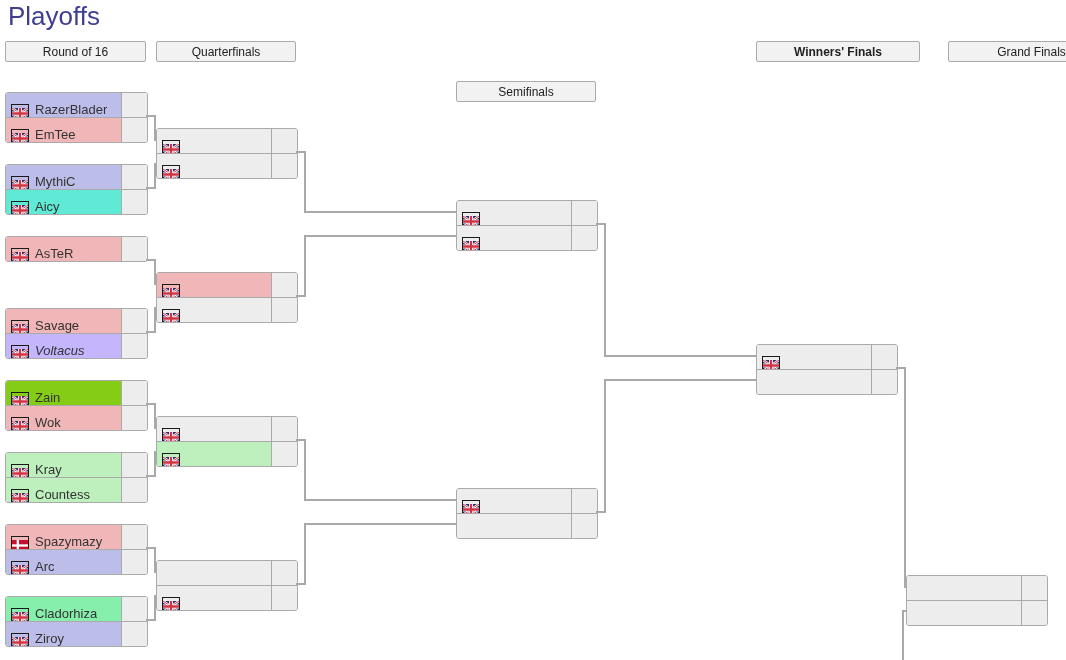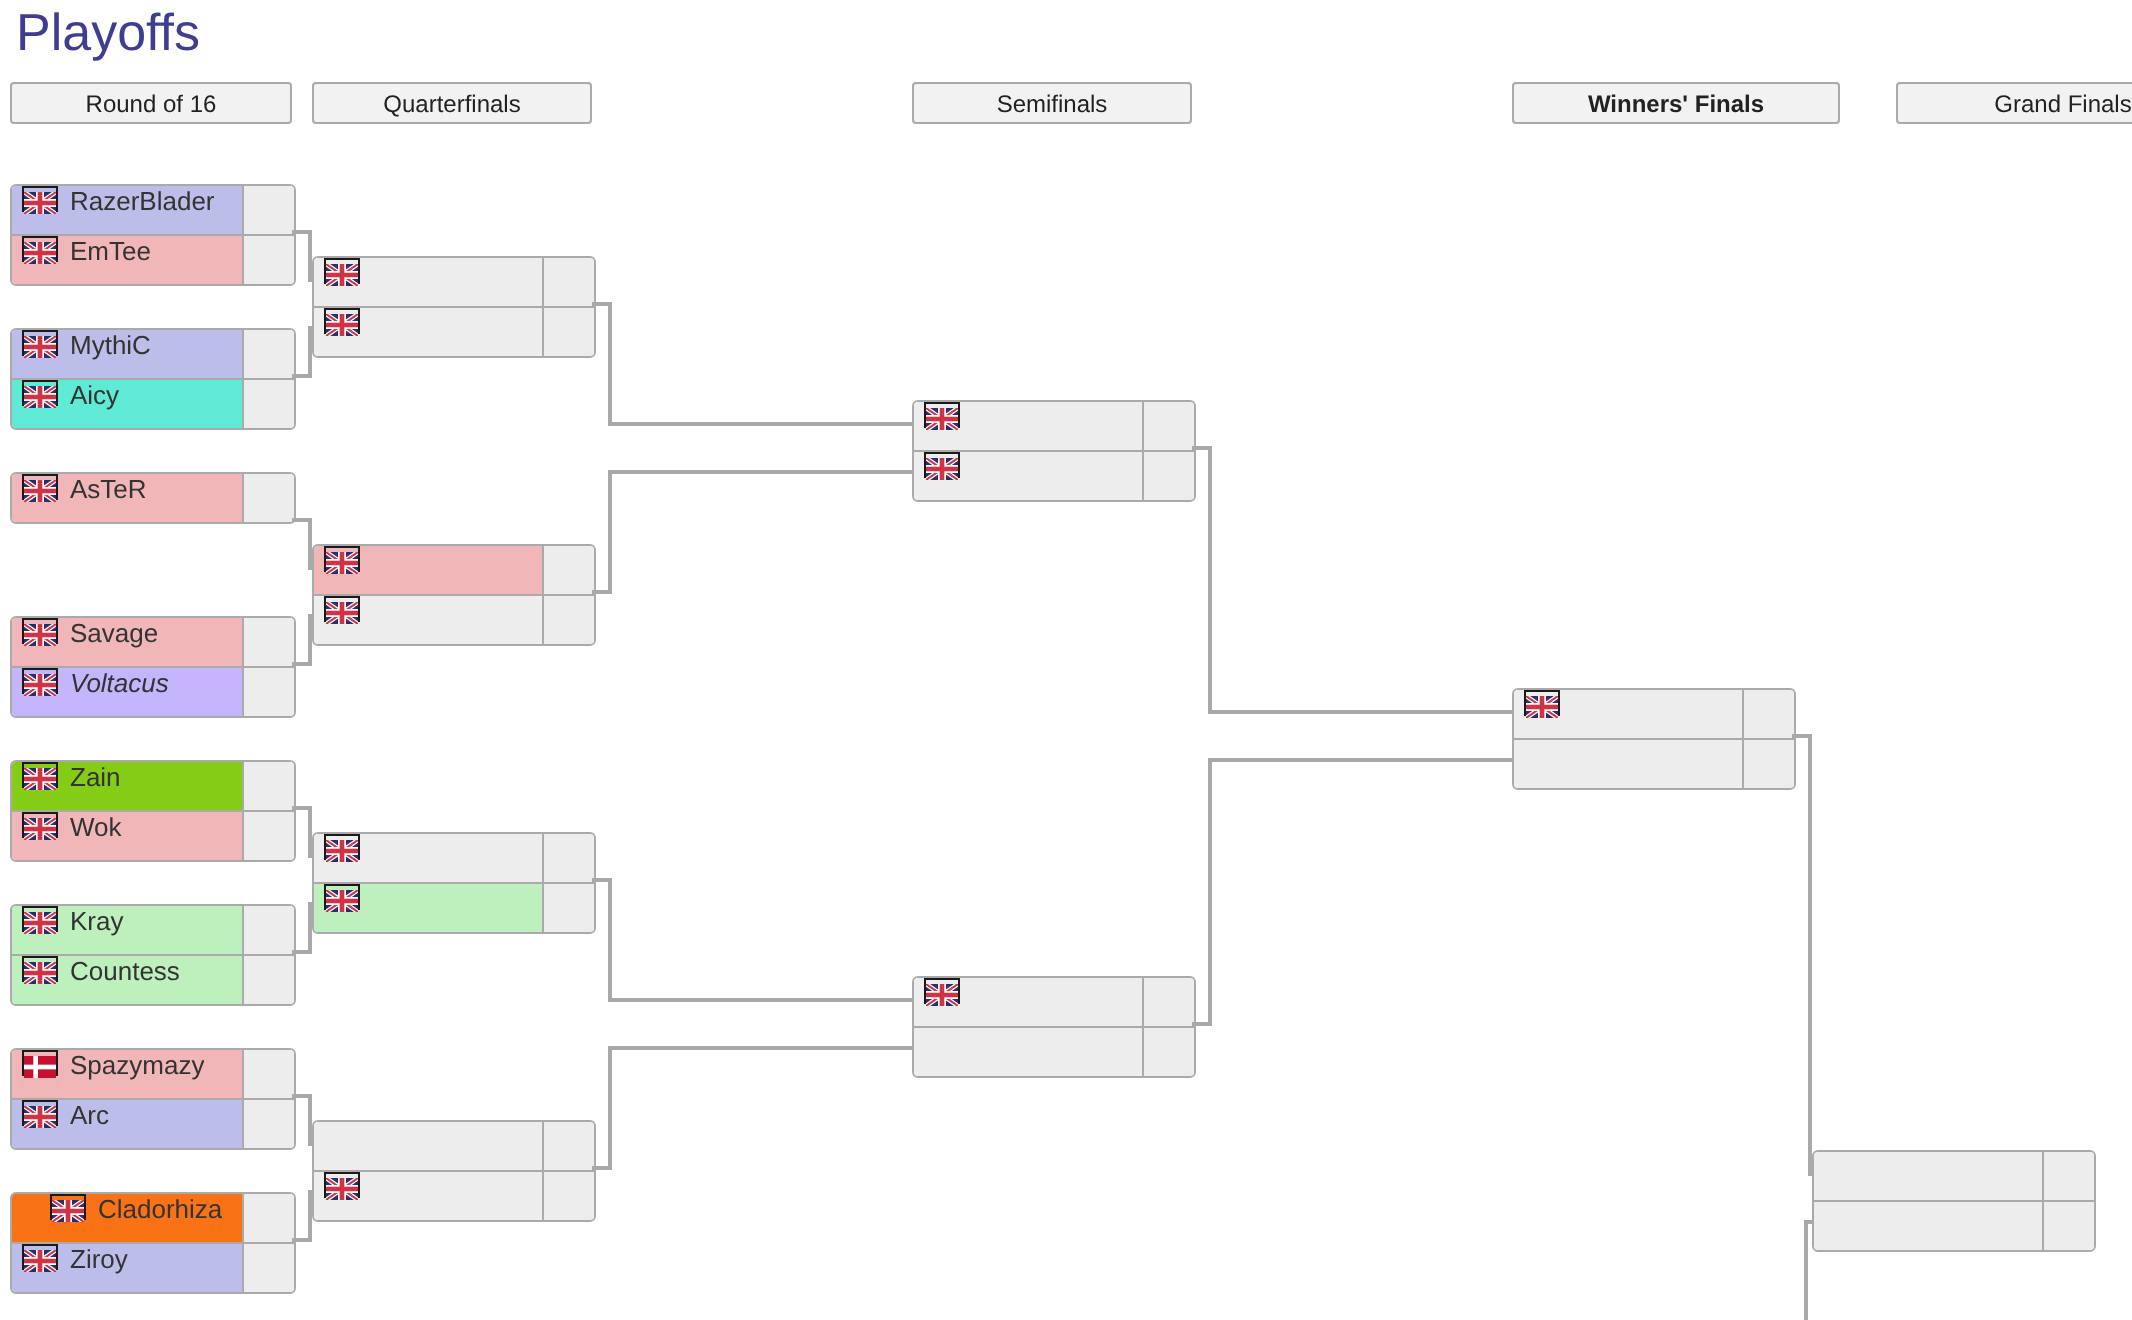--- a/index.html
+++ b/index.html
@@ -17,21 +17,21 @@
     font-size:12px; color:#222222;
     display:flex; align-items:center; justify-content:center;
   }
   .match {
     position:absolute; box-sizing:content-box;
     border:1px solid #aaaaaa; border-radius:3px;
     background:#ededed; overflow:hidden;
   }
   .slot { height:24px; display:flex; align-items:stretch; }
   .slot.second { border-top:1px solid #aaaaaa; }
-  .name-cell { flex:1 1 auto; display:flex; align-items:flex-start; overflow:hidden; min-width:0; }
+  .name-cell { flex:1 1 auto; display:flex; align-items:flex-end; overflow:hidden; min-width:0; }
   .flag {
     width:16px; height:11px; margin-left:5px; flex:0 0 auto;
     border:1px solid #1a1a1a; display:block;
   }
   .player-name {
     margin-left:6px; font-size:13px; color:#333333;
     white-space:nowrap; overflow:hidden;
   }
   .score-cell {
     width:26px; flex:0 0 auto; box-sizing:border-box;
@@ -41,21 +41,21 @@
   }
   .connector { position:absolute; background:#a9a9a9; }
 </style>
 </head>
 <body>
 
 <div class="page-title">Playoffs</div>
 
 <div class="round-header" style="left:5px;   width:141px;">Round of 16</div>
 <div class="round-header" style="left:156px; width:140px;">Quarterfinals</div>
-<div class="round-header" style="left:456px; width:140px;">Semifinals</div>
+<div class="round-header" style="left:456px; width:140px;margin-top:40px;">Semifinals</div>
 <div class="round-header" style="left:756px; width:164px;font-weight:bold;">Winners' Finals</div>
 <div class="round-header" style="left:948px; width:167px;">Grand Finals</div>
 
 <div id="bracket" style="position:absolute; left:0; top:0; width:1066px; height:660px;">
     <div class="match" style="left: 5px; top: 92px; width: 141px;">
       <div class="slot">
         <div class="name-cell" style="background: rgb(189, 189, 233);">
           <span class="flag"><svg viewBox="0 0 48 33" width="16" height="11" preserveAspectRatio="none">
               <rect width="48" height="33" fill="#2c2c6e"></rect>
               <path d="M0,0 48,33 M48,0 0,33" stroke="#ffffff" stroke-width="7"></path>
@@ -229,21 +229,21 @@
               <path d="M24,0 V33 M0,16.5 H48" stroke="#ffffff" stroke-width="12"></path>
               <path d="M24,0 V33 M0,16.5 H48" stroke="#cf3344" stroke-width="7"></path>
             </svg></span>
           <span class="player-name">Arc</span>
         </div>
         <div class="score-cell"></div>
       </div>
     </div>
     <div class="match" style="left: 5px; top: 596px; width: 141px;">
       <div class="slot">
-        <div class="name-cell" style="background: #f97316; padding-left: 14px;">
+        <div class="name-cell" style="background: #86efac;">
           <span class="flag"><svg viewBox="0 0 48 33" width="16" height="11" preserveAspectRatio="none">
               <rect width="48" height="33" fill="#2c2c6e"></rect>
               <path d="M0,0 48,33 M48,0 0,33" stroke="#ffffff" stroke-width="7"></path>
               <path d="M0,0 48,33 M48,0 0,33" stroke="#cf3344" stroke-width="3"></path>
               <path d="M24,0 V33 M0,16.5 H48" stroke="#ffffff" stroke-width="12"></path>
               <path d="M24,0 V33 M0,16.5 H48" stroke="#cf3344" stroke-width="7"></path>
             </svg></span>
           <span class="player-name">Cladorhiza</span>
         </div>
         <div class="score-cell"></div>

